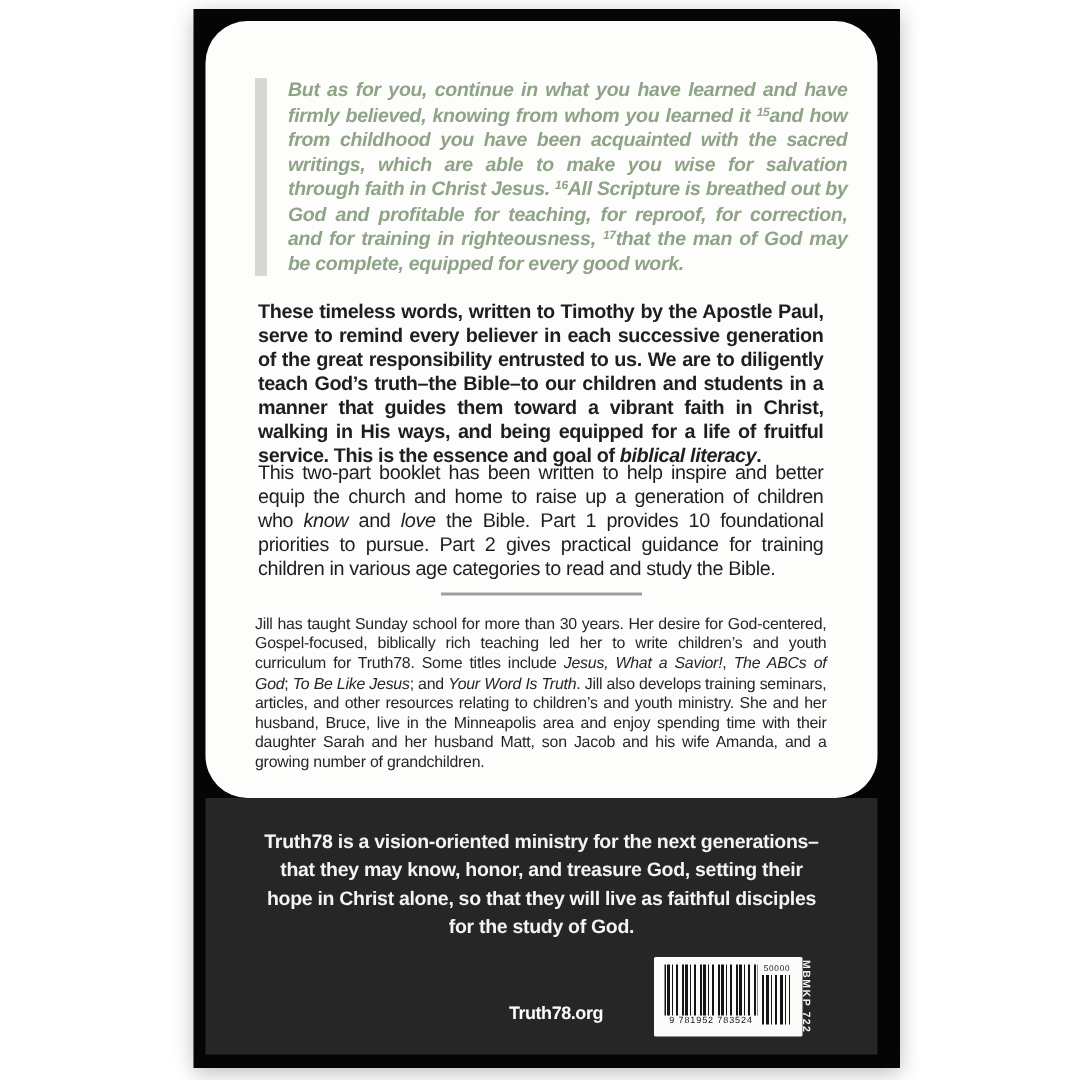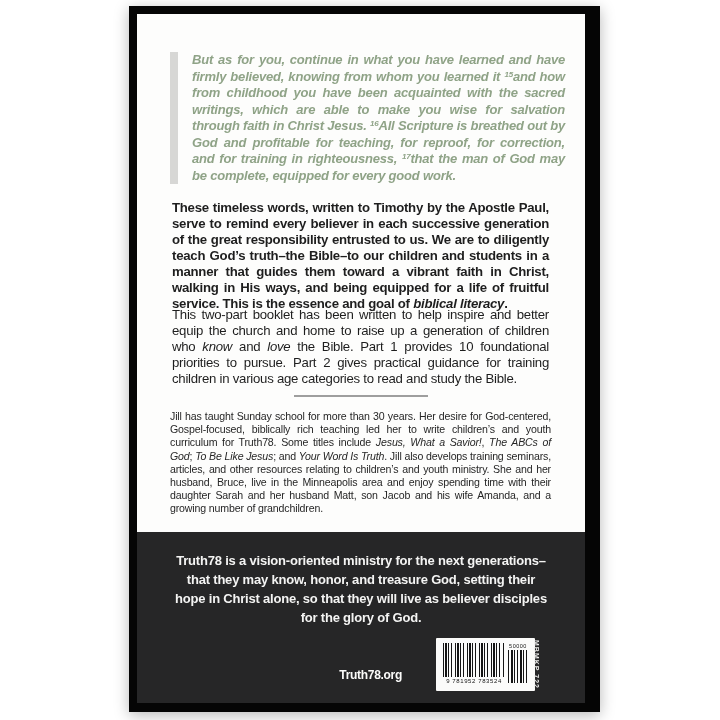--- a/index.html
+++ b/index.html
@@ -7,21 +7,21 @@
   .page{position:relative;width:720px;height:720px;background:#ffffff;}
 
   .book{
     position:absolute;left:129px;top:6px;width:471px;height:706px;
     background:var(--frame-black,#050505);
     box-sizing:border-box;
     padding:8px 15px 9px 8px;
     box-shadow:0 3px 14px rgba(0,0,0,0.28);
   }
   .cover-inner{width:448px;height:689px;display:flex;flex-direction:column;}
-  .cover-white{position:relative;height:518px;background:var(--cover-white,#fdfdfc);}
+  .cover-white{position:relative;height:518px;background:var(--cover-white,#fdfdfc);border-radius:28px;}
   .cover-dark{position:relative;flex:1;background:var(--dark-section,#262627);}
 
   
   .quote-block{position:absolute;left:33px;top:38px;right:20px;display:flex;}
   .quote-bar{width:8px;background:var(--quote-bar,#d7d7d5);flex:0 0 auto;}
   .quote-text{
     flex:1;margin-left:14px;
     color:var(--quote-green,#8fa387);
     font-size:13px;line-height:16.5px;
     font-style:italic;font-weight:700;
@@ -119,21 +119,21 @@
         <div class="body-para para-2"><span>This two-part booklet has been written to help inspire and better equip the church and home to raise up a generation of children who </span><span style="font-style: italic;">know</span><span> and </span><span style="font-style: italic;">love</span><span> the Bible. Part 1 provides 10 foundational priorities to pursue. Part 2 gives practical guidance for training children in various age categories to read and study the Bible.</span></div>
 
         <div class="divider"></div>
 
         <div class="bio"><span>Jill has taught Sunday school for more than 30 years. Her desire for God-centered, Gospel-focused, biblically rich teaching led her to write children’s and youth curriculum for Truth78. Some titles include </span><span style="font-style: italic;">Jesus, What a Savior!</span><span>, </span><span style="font-style: italic;">The ABCs of God</span><span>; </span><span style="font-style: italic;">To Be Like Jesus</span><span>; and </span><span style="font-style: italic;">Your Word Is Truth</span><span>. Jill also develops training seminars, articles, and other resources relating to children’s and youth ministry. She and her husband, Bruce, live in the Minneapolis area and enjoy spending time with their daughter Sarah and her husband Matt, son Jacob and his wife Amanda, and a growing number of grandchildren.</span></div>
 
       </div>
 
       <div class="cover-dark">
 
-        <div class="mission">Truth78 is a vision-oriented ministry for the next generations–that they may know, honor, and treasure God, setting their hope in Christ alone, so that they will live as believer disciples for the glory of God.</div>
+        <div class="mission">Truth78 is a vision-oriented ministry for the next generations–that they may know, honor, and treasure God, setting their hope in Christ alone, so that they will live as faithful disciples for the study of God.</div>
 
 
         <div class="tagline">
         </div>
 
         <div class="website">Truth78.org</div>
 
         <div class="barcode-box">
           <div class="bc-main">
             <div class="bars-main"></div>

